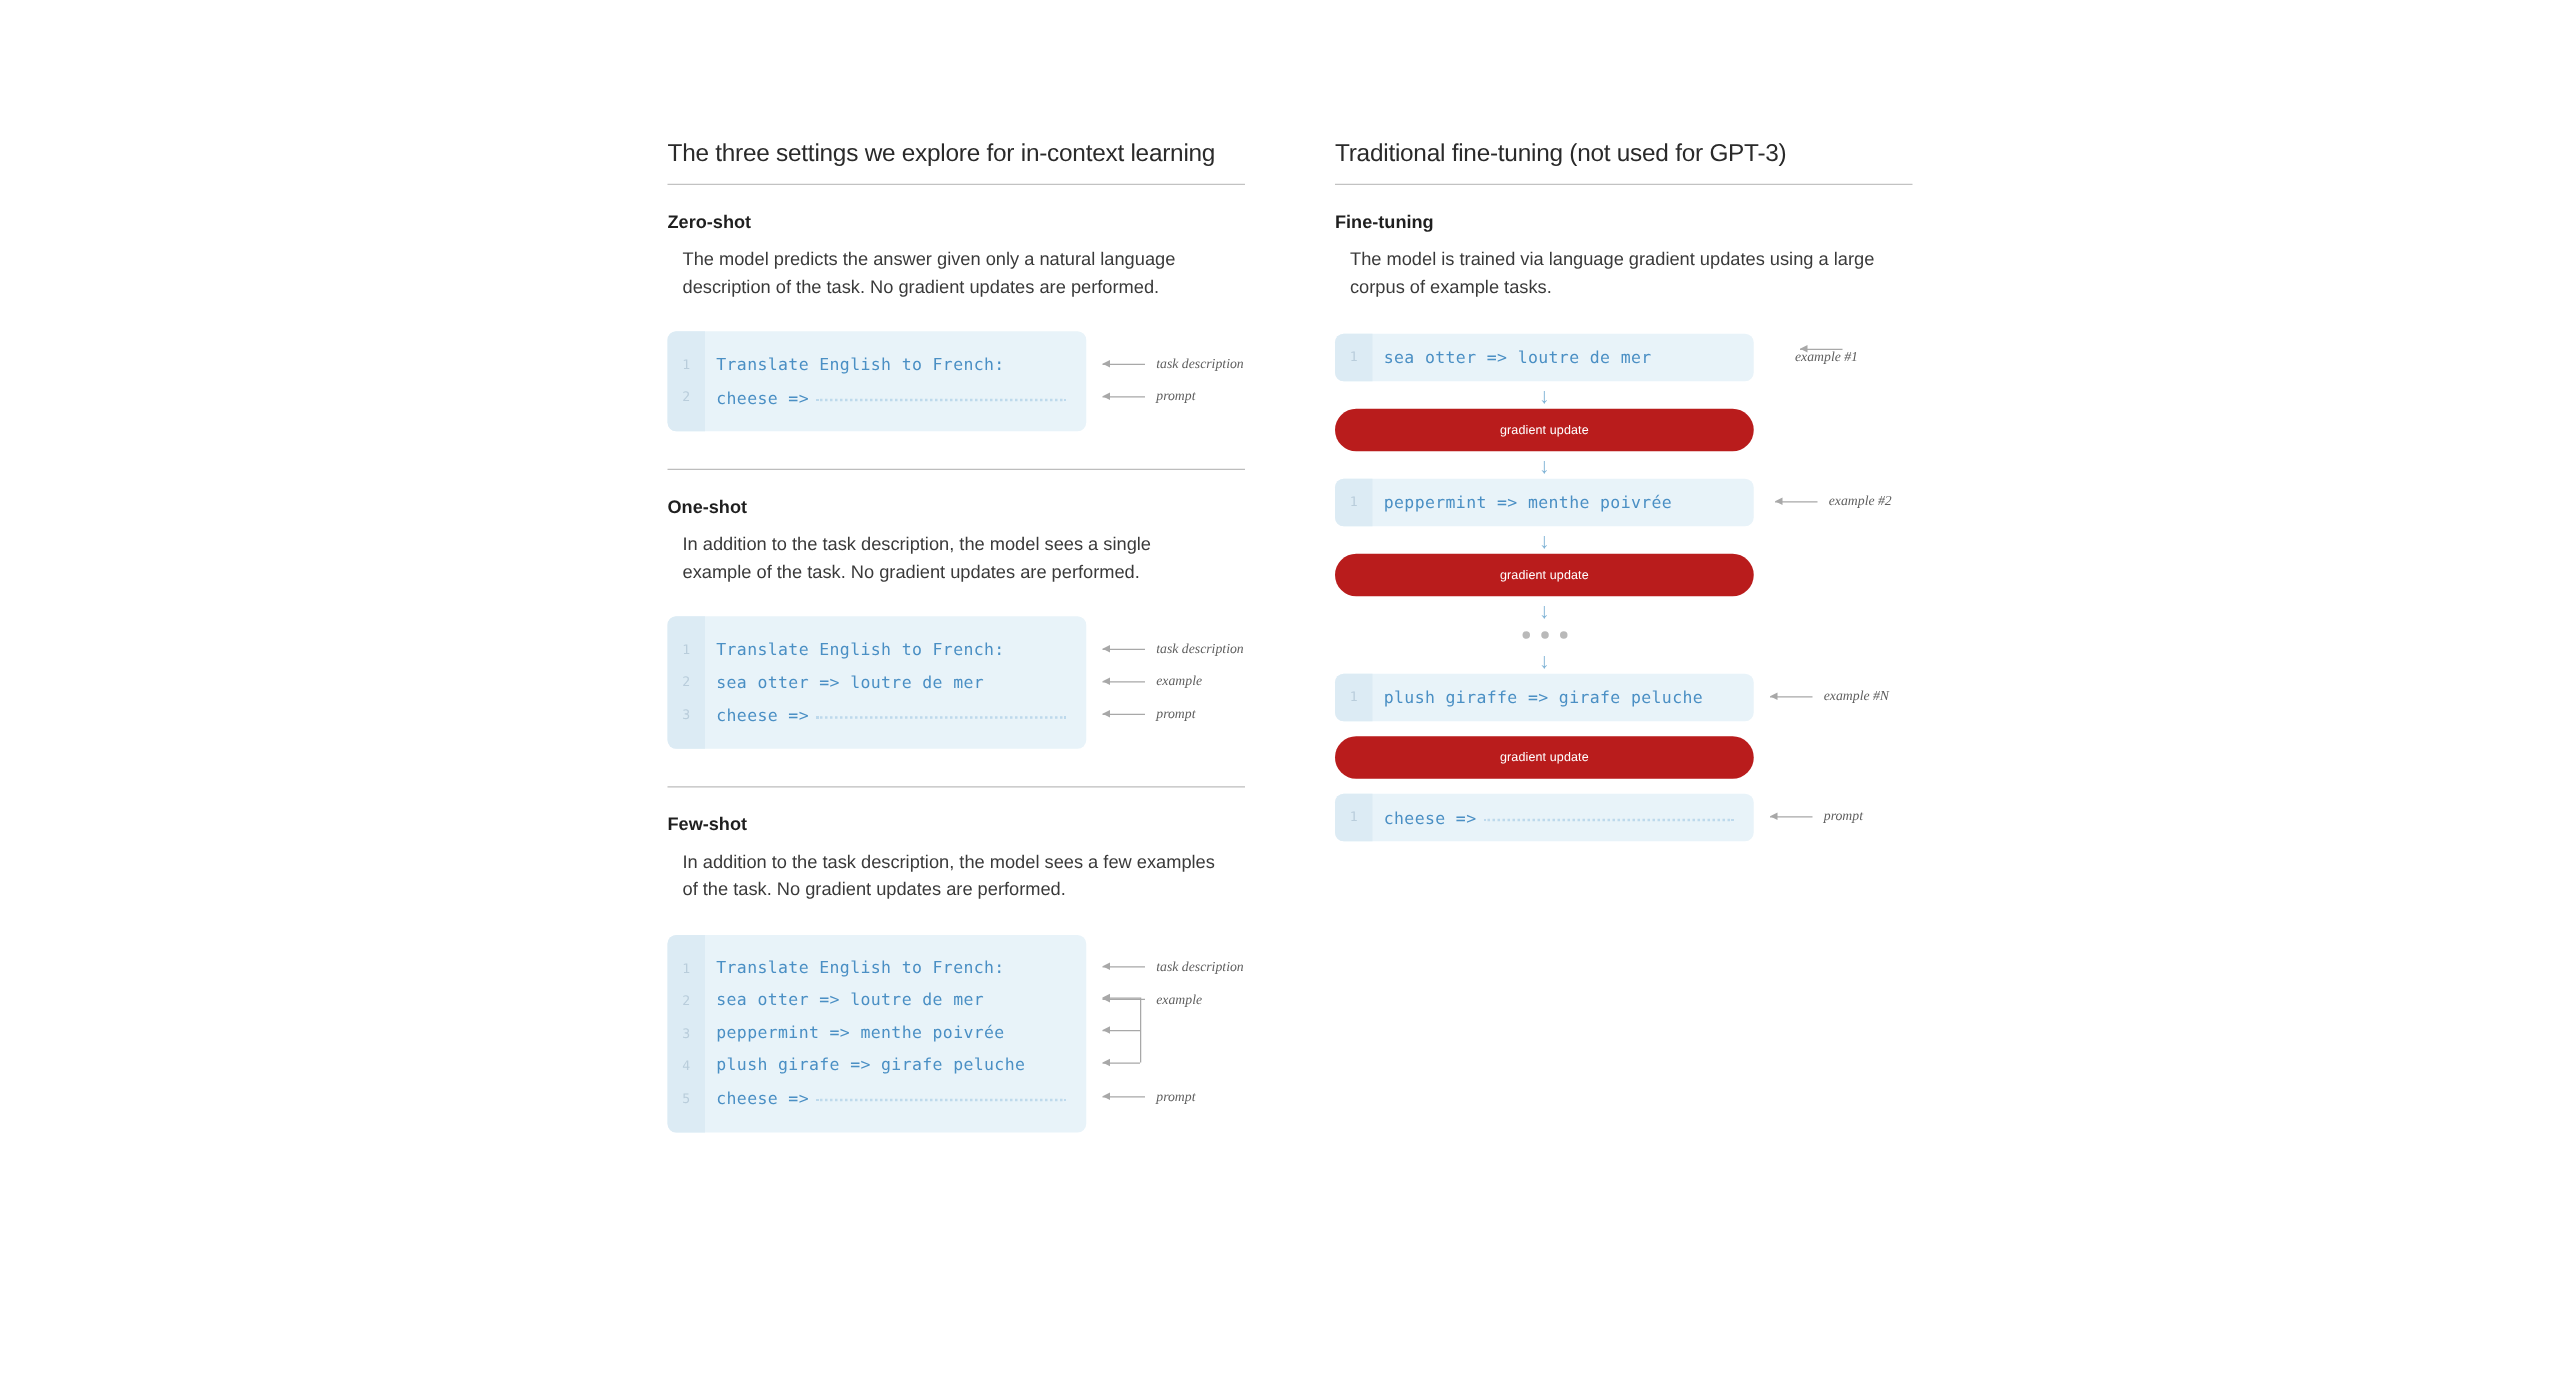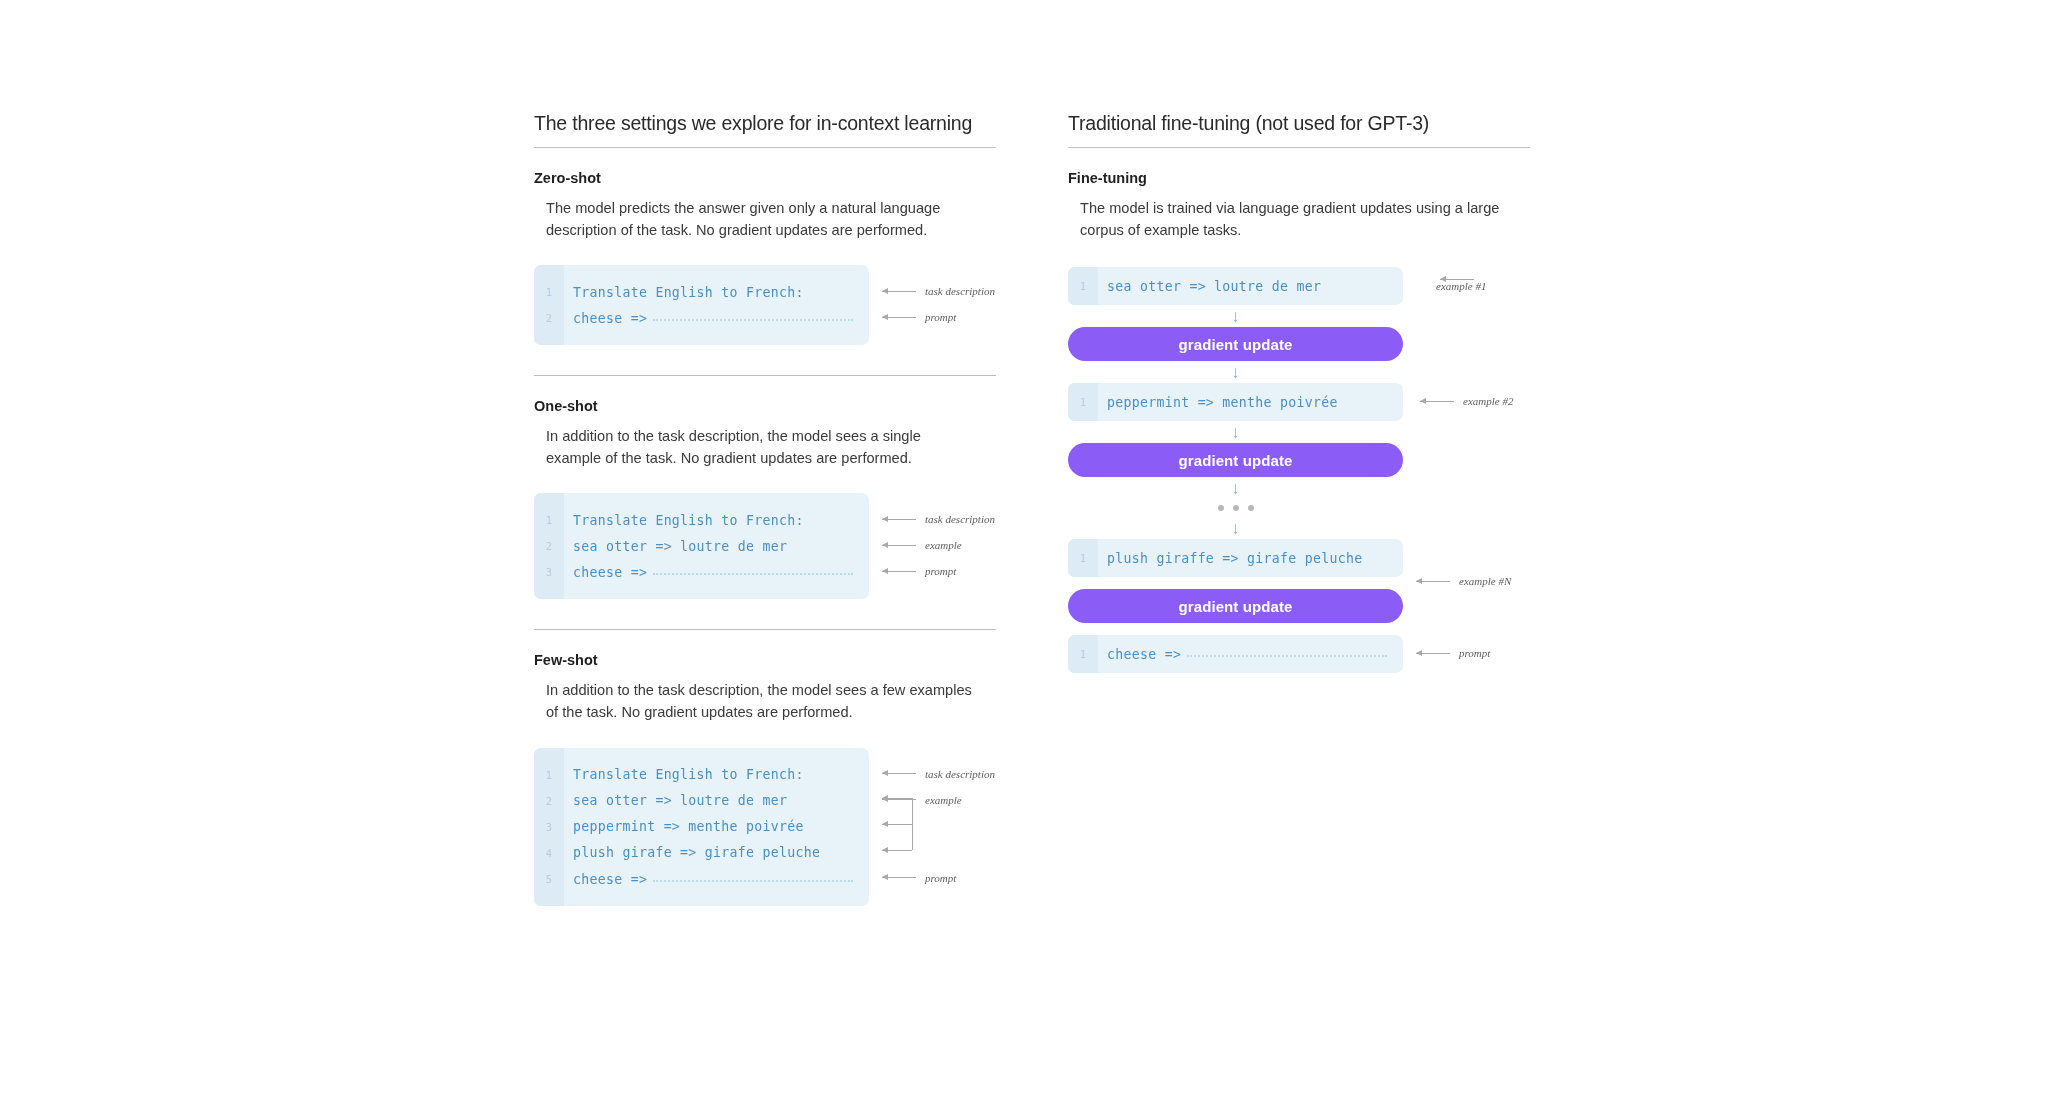--- a/index.html
+++ b/index.html
@@ -195,24 +195,24 @@
     box-sizing: border-box;
   }
   .ft-code .gutter-bg { width: 30px; }
   .ft-code .ln { position: relative; z-index: 2; }
   .ft-code .code-text { position: relative; z-index: 2; }
 
   .pill {
     width: 335px;
     height: 34px;
     border-radius: 17px;
-    background: #8b5cf6;
+    background: #b91c1c;
     color: #ffffff;
-    font-size: 15px;
-    font-weight: bold;
+    font-size: 10px;
+    font-weight: normal;
     display: flex;
     align-items: center;
     justify-content: center;
     letter-spacing: 0.1px;
   }
 
   .arrow-down {
     width: 335px;
     height: 22px;
     display: flex;
@@ -396,21 +396,21 @@
           <span class="dot"></span>
           <span class="dot"></span>
         </div>
         <div class="arrow-down">↓</div>
         <div class="ft-row">
           <div class="ft-code">
             <div class="gutter-bg"></div>
             <span class="ln">1</span>
             <span class="code-text">plush giraffe =&gt; girafe peluche</span>
           </div>
-          <div class="anno" style="top: 12px; left: 348px; margin-top: 24px;">
+          <div class="anno" style="top: 12px; left: 348px;">
             <div class="arrow-line"></div>
             <span class="anno-label">example #N</span>
           </div>
         </div>
         <div class="spacer-sm"></div>
         <div class="pill">gradient update</div>
         <div class="spacer-sm"></div>
         <div class="ft-row">
           <div class="ft-code">
             <div class="gutter-bg"></div>

